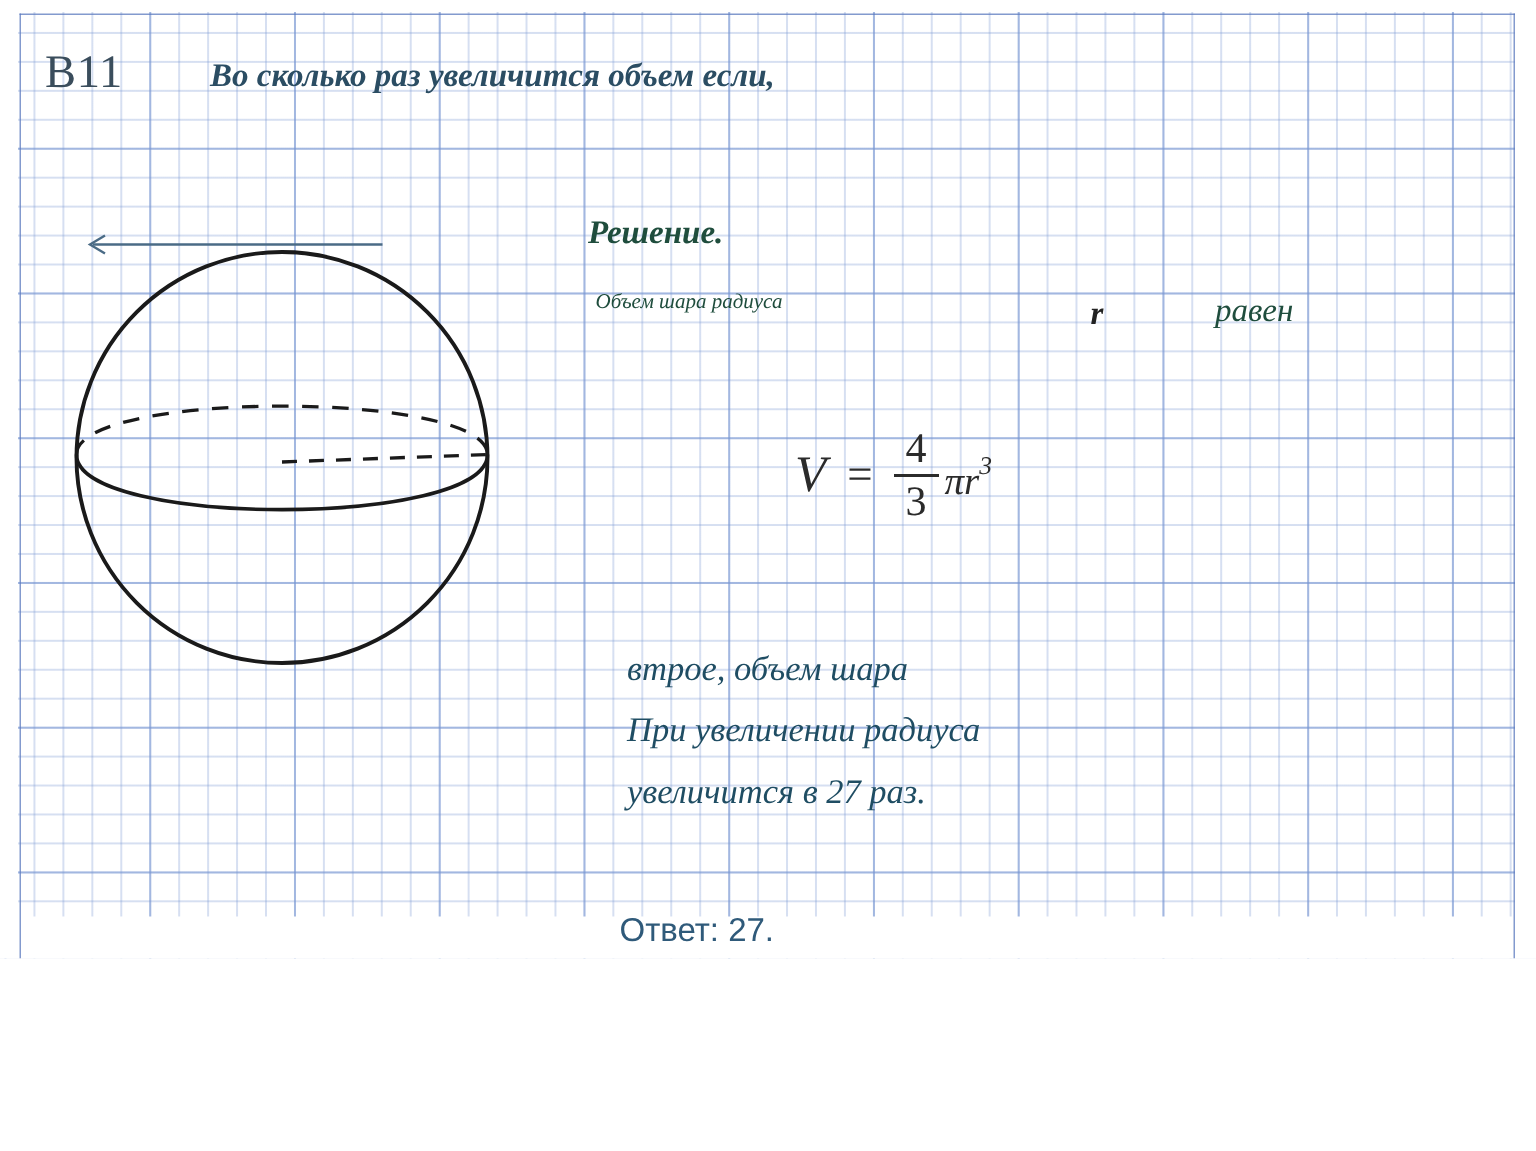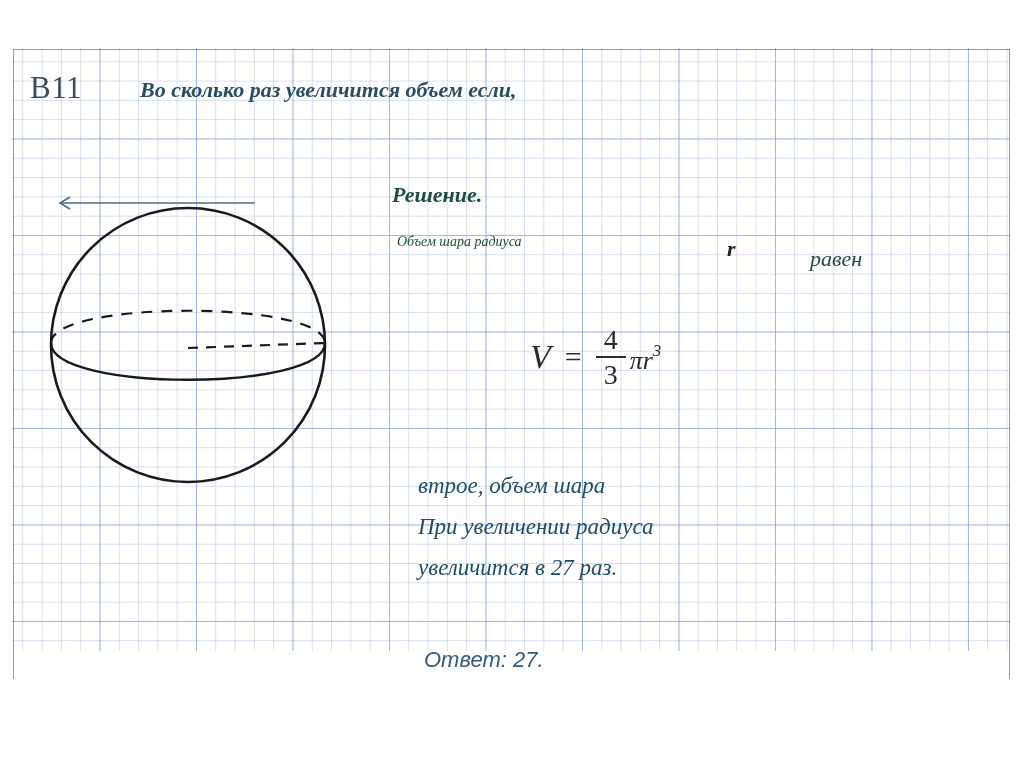--- a/index.html
+++ b/index.html
@@ -7,21 +7,20 @@
     padding: 0;
     background: #ffffff;
   }
   #slide {
     position: relative;
     width: 1024px;
     height: 639px;
     background: #ffffff;
     overflow: hidden;
     font-family: "Liberation Serif", serif;
-    margin-top: 40px;
   }
   
   #grid {
     position: absolute;
     left: 0;
     top: 0;
     width: 1024px;
     height: 740px;
     background-color: #ffffff;
     background-image:
@@ -102,21 +101,21 @@
     top: 196px;
     font-family: "Liberation Serif", serif;
     font-style: italic;
     font-weight: bold;
     font-size: 22px;
     color: #222222;
   }
   .ravno {
     position: absolute;
     left: 810px;
-    top: 206px;
+    top: 194px;
     font-family: "Liberation Serif", serif;
     font-style: italic;
     font-size: 22px;
     color: #1f4d3d;
   }
   
   .formula {
     position: absolute;
     left: 530px;
     top: 285px;
@@ -160,26 +159,25 @@
     top: 425px;
     width: 430px;
     font-family: "Liberation Serif", serif;
     font-style: italic;
     font-size: 23px;
     line-height: 41px;
     color: #1f4d63;
   }
   .answer {
     position: absolute;
-    left: 424px;
+    left: 413px;
     top: 607px;
     font-family: "Liberation Sans", sans-serif;
     font-size: 22px;
     color: #2f5a7a;
-    font-style: italic;
   }
   #sphere-figure {
     position: absolute;
     left: 40px;
     top: 140px;
   }
 </style>
 </head>
 <body>
 

